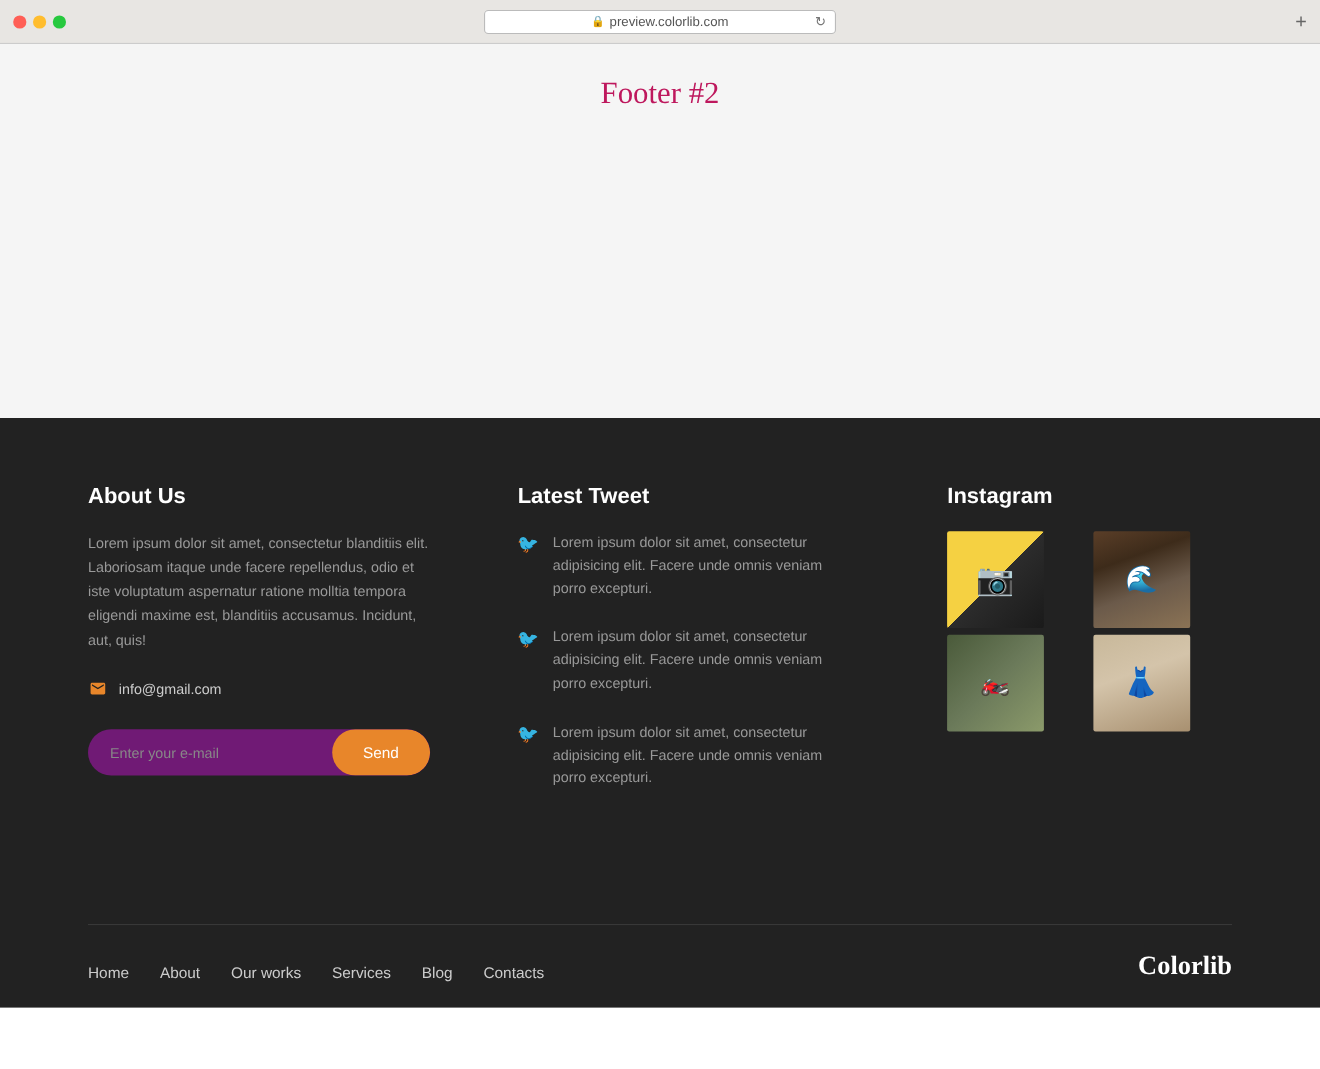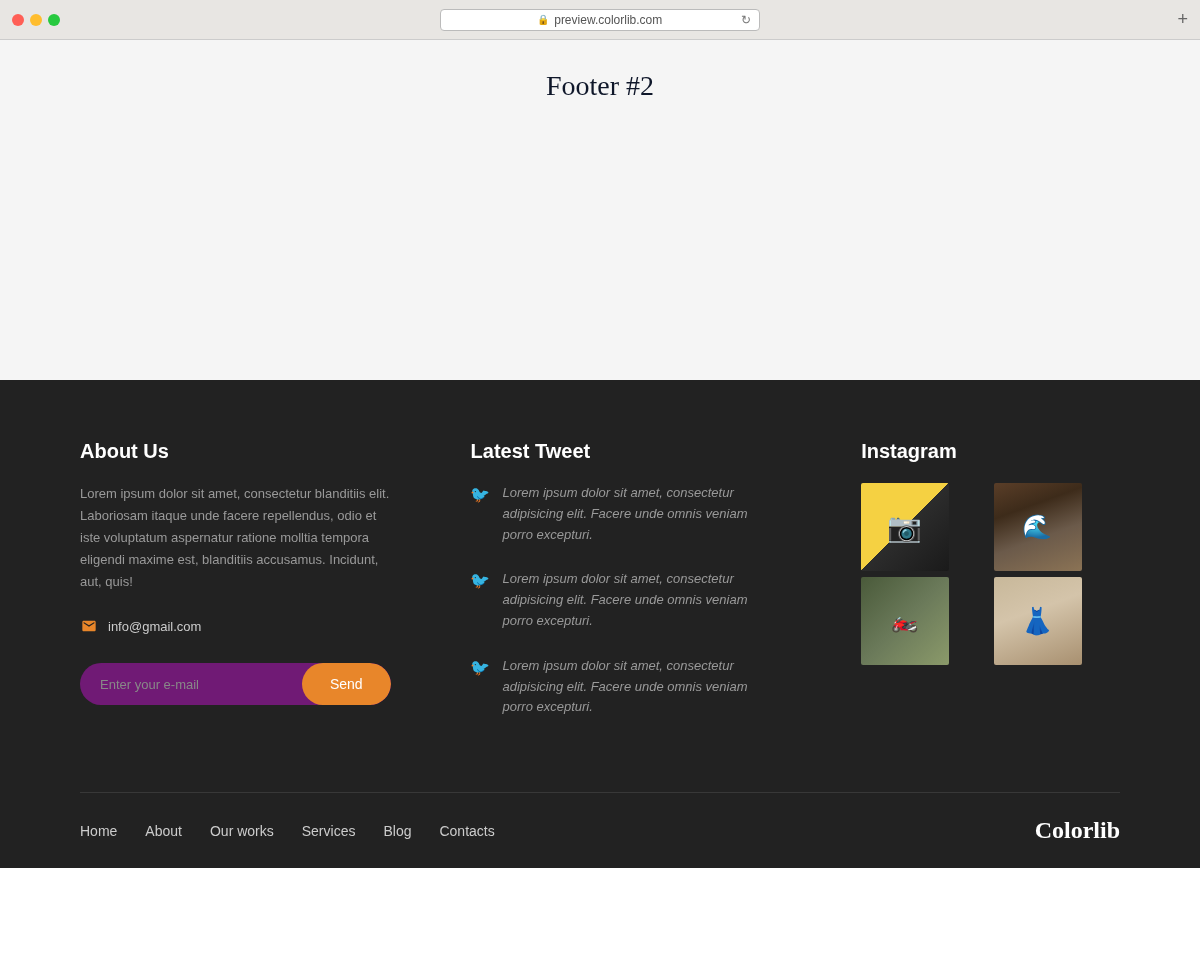--- a/index.html
+++ b/index.html
@@ -51,21 +51,21 @@
       height: 340px;
       background: #f5f5f5;
       display: flex;
       align-items: flex-start;
       justify-content: center;
       padding-top: 30px;
     }
     .page-title {
       font-size: 28px;
       font-weight: 400;
-      color: #0f172a;
+      color: #be185d;
       font-family: Georgia, serif;
     }
 
     
     .footer {
       background: #222222;
       padding: 60px 80px 0;
     }
     .footer-top {
       display: flex;
@@ -145,21 +145,20 @@
     .twitter-icon {
       color: #1da1f2;
       font-size: 16px;
       margin-top: 2px;
       flex-shrink: 0;
     }
     .tweet-text {
       font-size: 13px;
       line-height: 1.6;
       color: #999999;
-      font-style: italic;
     }
 
     
     .instagram-col { flex: 1; }
     .instagram-grid {
       display: grid;
       grid-template-columns: 1fr 1fr;
       gap: 6px;
       margin-top: 4px;
     }
@@ -179,21 +178,22 @@
     .insta-3::after { content: '🏍️'; font-size: 22px; position: absolute; top: 50%; left: 50%; transform: translate(-50%, -50%); }
     .insta-4 { background: linear-gradient(160deg, #c8b89a 0%, #d4c4aa 40%, #a89070 100%); position: relative; }
     .insta-4::after { content: '👗'; font-size: 26px; position: absolute; top: 50%; left: 50%; transform: translate(-50%, -50%); }
 
     
     .footer-bottom {
       border-top: 1px solid #383838;
       padding: 24px 0;
       display: flex;
       justify-content: space-between;
-      align-items: center;
+      align-items: flex-end;
+      margin-top: 48px;
     }
     .footer-nav {
       display: flex;
       gap: 28px;
     }
     .footer-nav-link {
       font-size: 14px;
       color: #cccccc;
       text-decoration: none;
       cursor: pointer;

